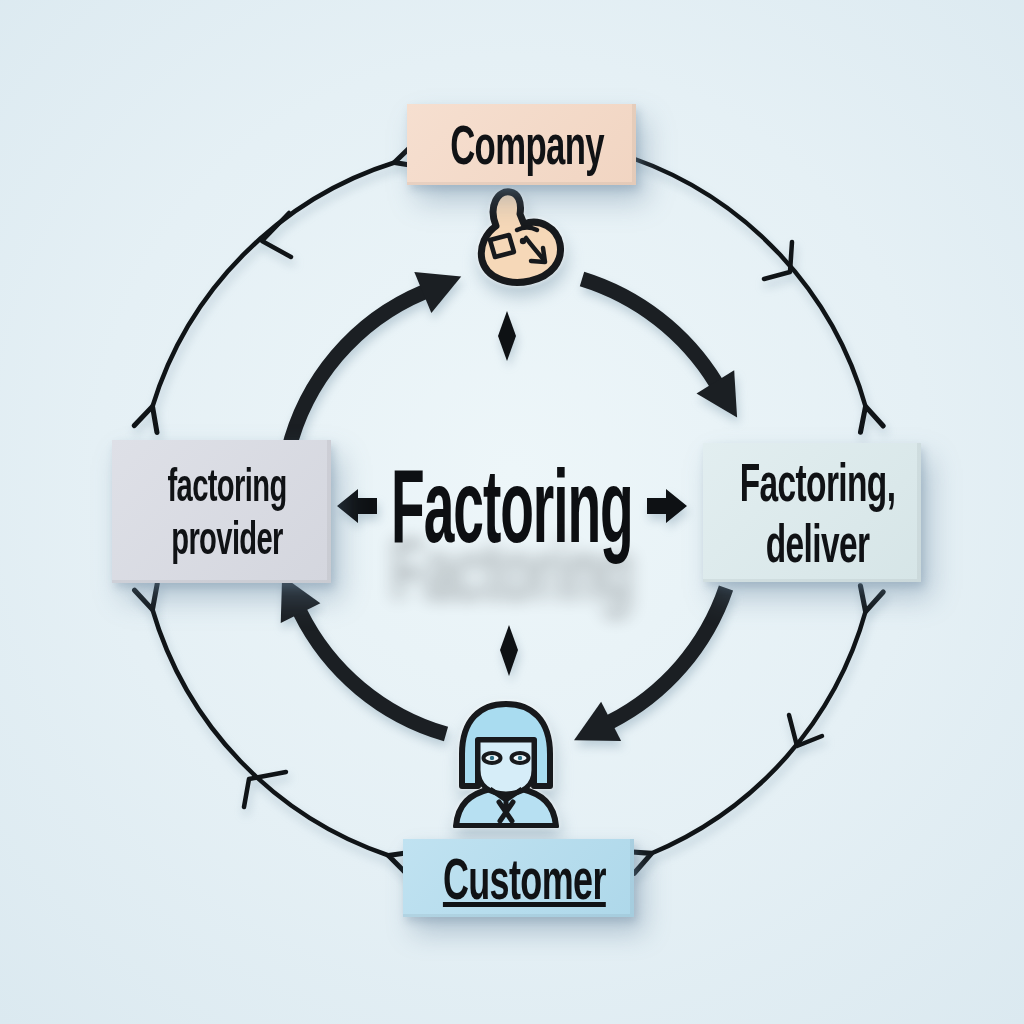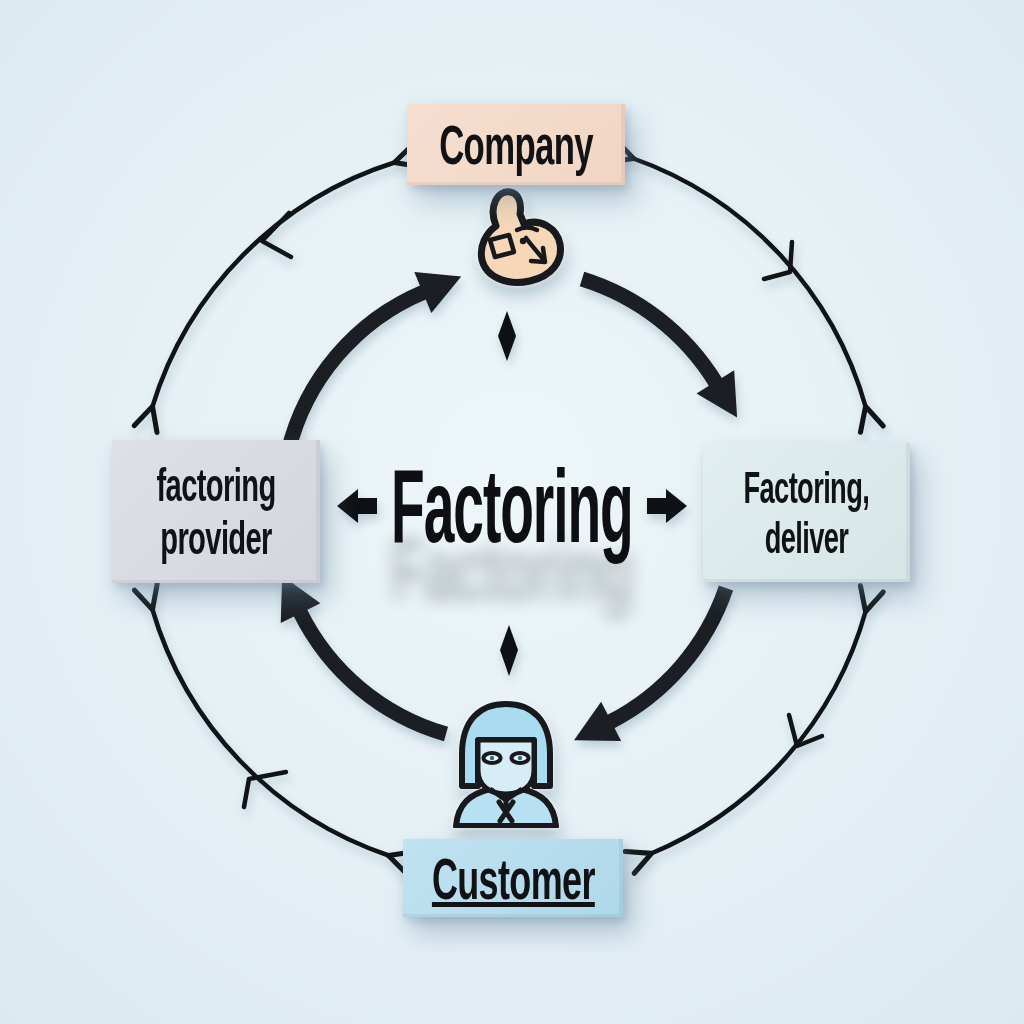--- a/index.html
+++ b/index.html
@@ -11,26 +11,27 @@
   }
   .layer{position:absolute;left:0;top:0;width:1024px;height:1024px;}
   .arrows-layer{filter:drop-shadow(2px 6px 5px rgba(110,140,160,0.35));}
   .icon{position:absolute;filter:drop-shadow(0 0 2px rgba(255,255,255,0.85)) drop-shadow(2px 10px 8px rgba(110,140,160,0.4));}
 
   .node{
     position:absolute;display:flex;flex-direction:column;align-items:center;justify-content:center;
     text-align:center;font-weight:bold;color:#101215;
     box-shadow:10px 16px 26px rgba(100,130,155,0.38), 3px 5px 8px rgba(100,130,155,0.28),
                inset -4px -3px 0 rgba(0,0,0,0.05);
+    padding-left:11px;
   }
   .txt{display:inline-block;transform:scaleX(0.62);white-space:nowrap;letter-spacing:-1px;}
 
   .node-company{left:407px;top:104px;width:218px;height:81px;background:linear-gradient(135deg,#f6dfd0,#f1d5c2);font-size:56px;}
   .node-provider{left:112px;top:440px;width:208px;height:143px;background:linear-gradient(135deg,#dee0e7,#d4d6de);font-size:47px;line-height:1.12;}
-  .node-deliver{left:703px;top:443px;width:207px;height:139px;background:linear-gradient(135deg,#e2eef0,#d6e5e7);font-size:44px;line-height:1.12;}
+  .node-deliver{left:703px;top:443px;width:207px;height:139px;background:linear-gradient(135deg,#e2eef0,#d6e5e7);font-size:54px;line-height:1.12;}
   .node-customer{left:403px;top:839px;width:220px;height:78px;background:linear-gradient(135deg,#c0e2f1,#aed8ea);font-size:58px;text-decoration:underline;}
 
   .center-title{
     position:absolute;left:0;right:0;top:452px;text-align:center;
     font-size:104px;font-weight:bold;color:#0d0f12;line-height:1.05;
   }
   .center-title .txt{transform:scaleX(0.53);letter-spacing:-2px;}
   .center-title-reflection{
     top:516px;filter:blur(9px);opacity:0.26;transform:scaleY(0.85);
   }

